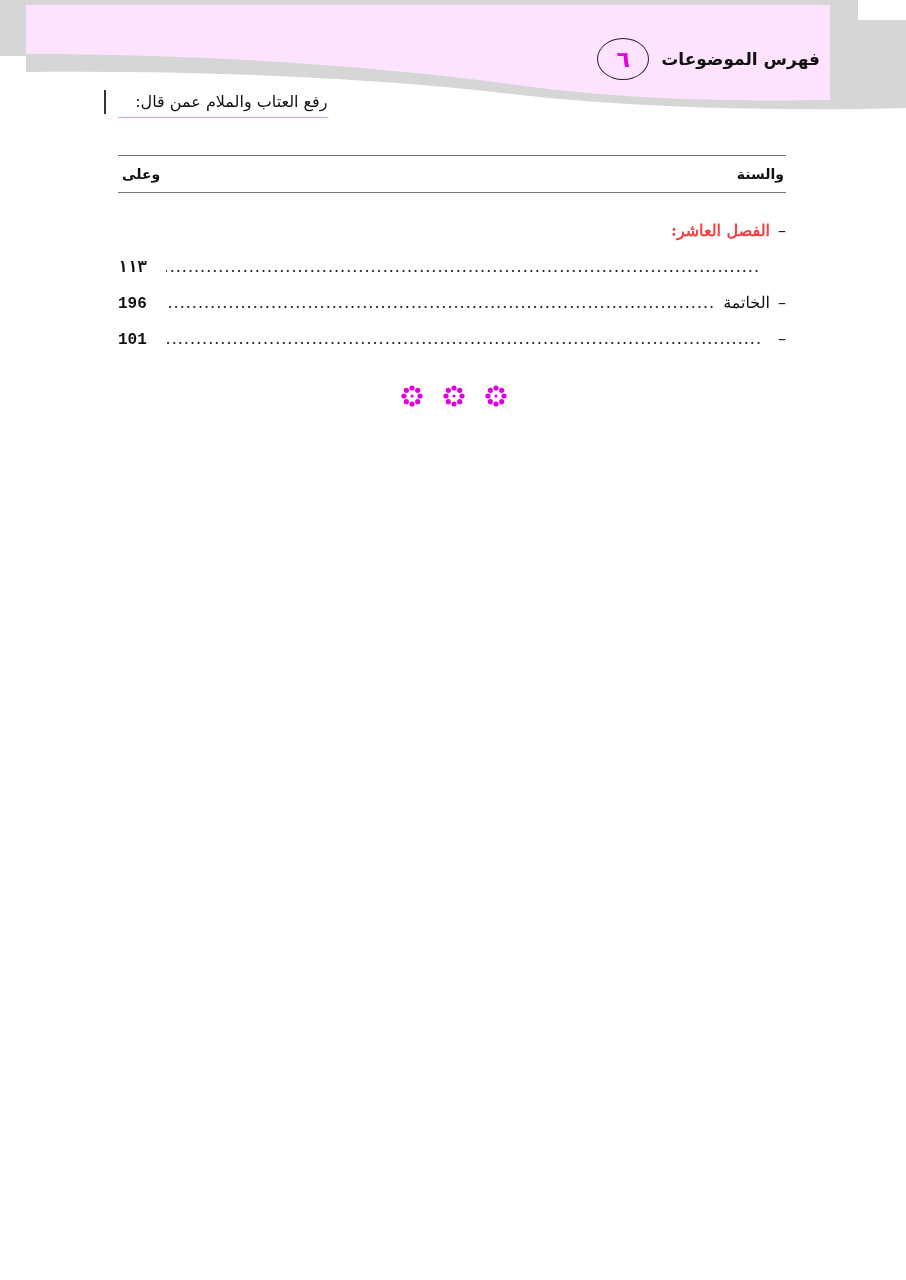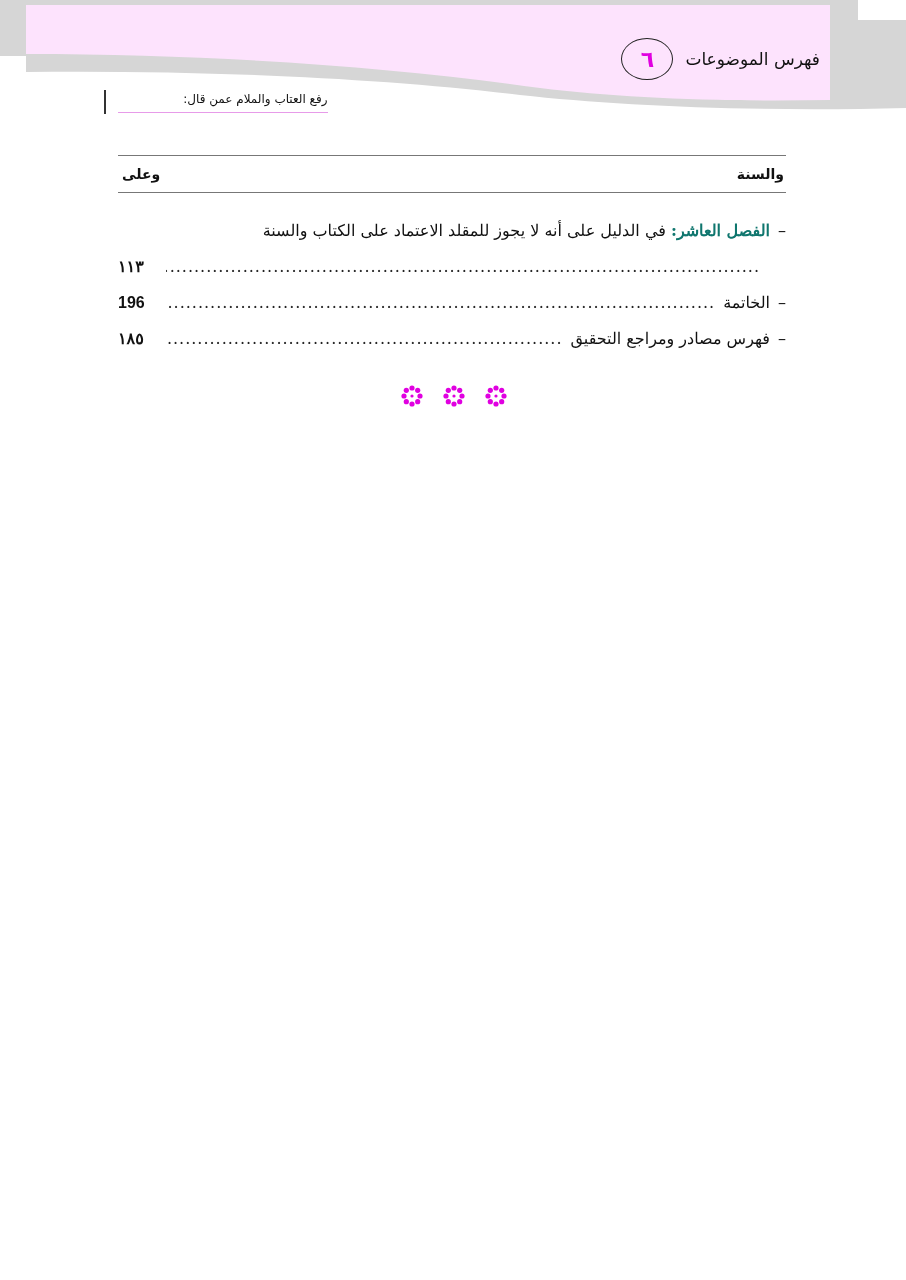--- a/index.html
+++ b/index.html
@@ -41,35 +41,35 @@
       align-items: center;
       justify-content: center;
       color: #e000e0;
       font-weight: bold;
       font-size: 22px;
       font-family: "DejaVu Sans", sans-serif;
       background: transparent;
     }
     .section-title {
       font-size: 17px;
-      font-weight: normal;
+      font-weight: bold;
       font-family: "DejaVu Sans", sans-serif;
       color: #111;
     }
     .subtitle-wrap {
       position: absolute;
       top: 92px;
       left: 104px;
       direction: rtl;
       display: flex;
       align-items: flex-start;
     }
     .subtitle {
       font-family: "DejaVu Sans", sans-serif;
-      font-size: 12px;
+      font-size: 16px;
       color: #111;
       padding-bottom: 6px;
       border-bottom: 1.5px solid #e79be9;
       margin-right: 0;
       margin-left: 12px;
       width: 210px;
       text-align: right;
       padding-right: 0;
     }
     .subtitle-bar {
@@ -105,42 +105,42 @@
     .toc-line {
       display: flex;
       align-items: baseline;
       white-space: nowrap;
       height: 36px;
     }
     .toc-line .dash {
       margin-left: 8px;
     }
     .highlight {
-      color: #0f766e;
+      color: #ef4444;
       font-weight: bold;
     }
     .bold {
       font-weight: normal;
     }
     .continuation {
       padding-right: 18px;
     }
     .leader {
       flex: 1;
       overflow: hidden;
       margin: 0 8px;
       letter-spacing: 1px;
       color: #222;
     }
     .leader::before {
       content: "......................................................................................................................................................................................................";
     }
     .page-num {
       font-weight: bold;
-      font-family: Liberation Sans, sans-serif;
+      font-family: Liberation Mono, monospace;
       font-size: 16px;
       min-width: 40px;
       text-align: left;
     }
     .ornaments {
       position: absolute;
       top: 384px;
       left: 400px;
       width: 108px;
       display: flex;
@@ -180,39 +180,37 @@
     <span>والسنة</span>
     <span>وعلى</span>
   </div>
 
   <div class="toc-body">
 
     <div class="toc-line">
       <span class="dash">–</span>
       <span class="highlight">الفصل العاشر:</span>
       <span>&nbsp;</span>
-      <span>في الدليل على أنه لا يجوز للمقلد الاعتماد على الكتاب والسنة</span>
     </div>
     <div class="toc-line continuation">
       <span class="leader"></span>
       <span class="page-num">١١٣</span>
     </div>
 
     <div class="toc-line">
       <span class="dash">–</span>
       <span class="bold">الخاتمة</span>
       <span class="leader"></span>
       <span class="page-num">196</span>
     </div>
 
     <div class="toc-line">
       <span class="dash">–</span>
-      <span class="bold">فهرس مصادر ومراجع التحقيق</span>
       <span class="leader"></span>
-      <span class="page-num">١٨٥</span>
+      <span class="page-num">101</span>
     </div>
   </div>
 </div>
 
 <div class="ornaments">
   <svg class="ornament" viewBox="0 0 24 24">
     <g fill="#e000e0">
       <circle cx="12" cy="4" r="2.6"></circle>
         <circle cx="17.7" cy="6.3" r="2.6"></circle>
         <circle cx="20" cy="12" r="2.6"></circle>

